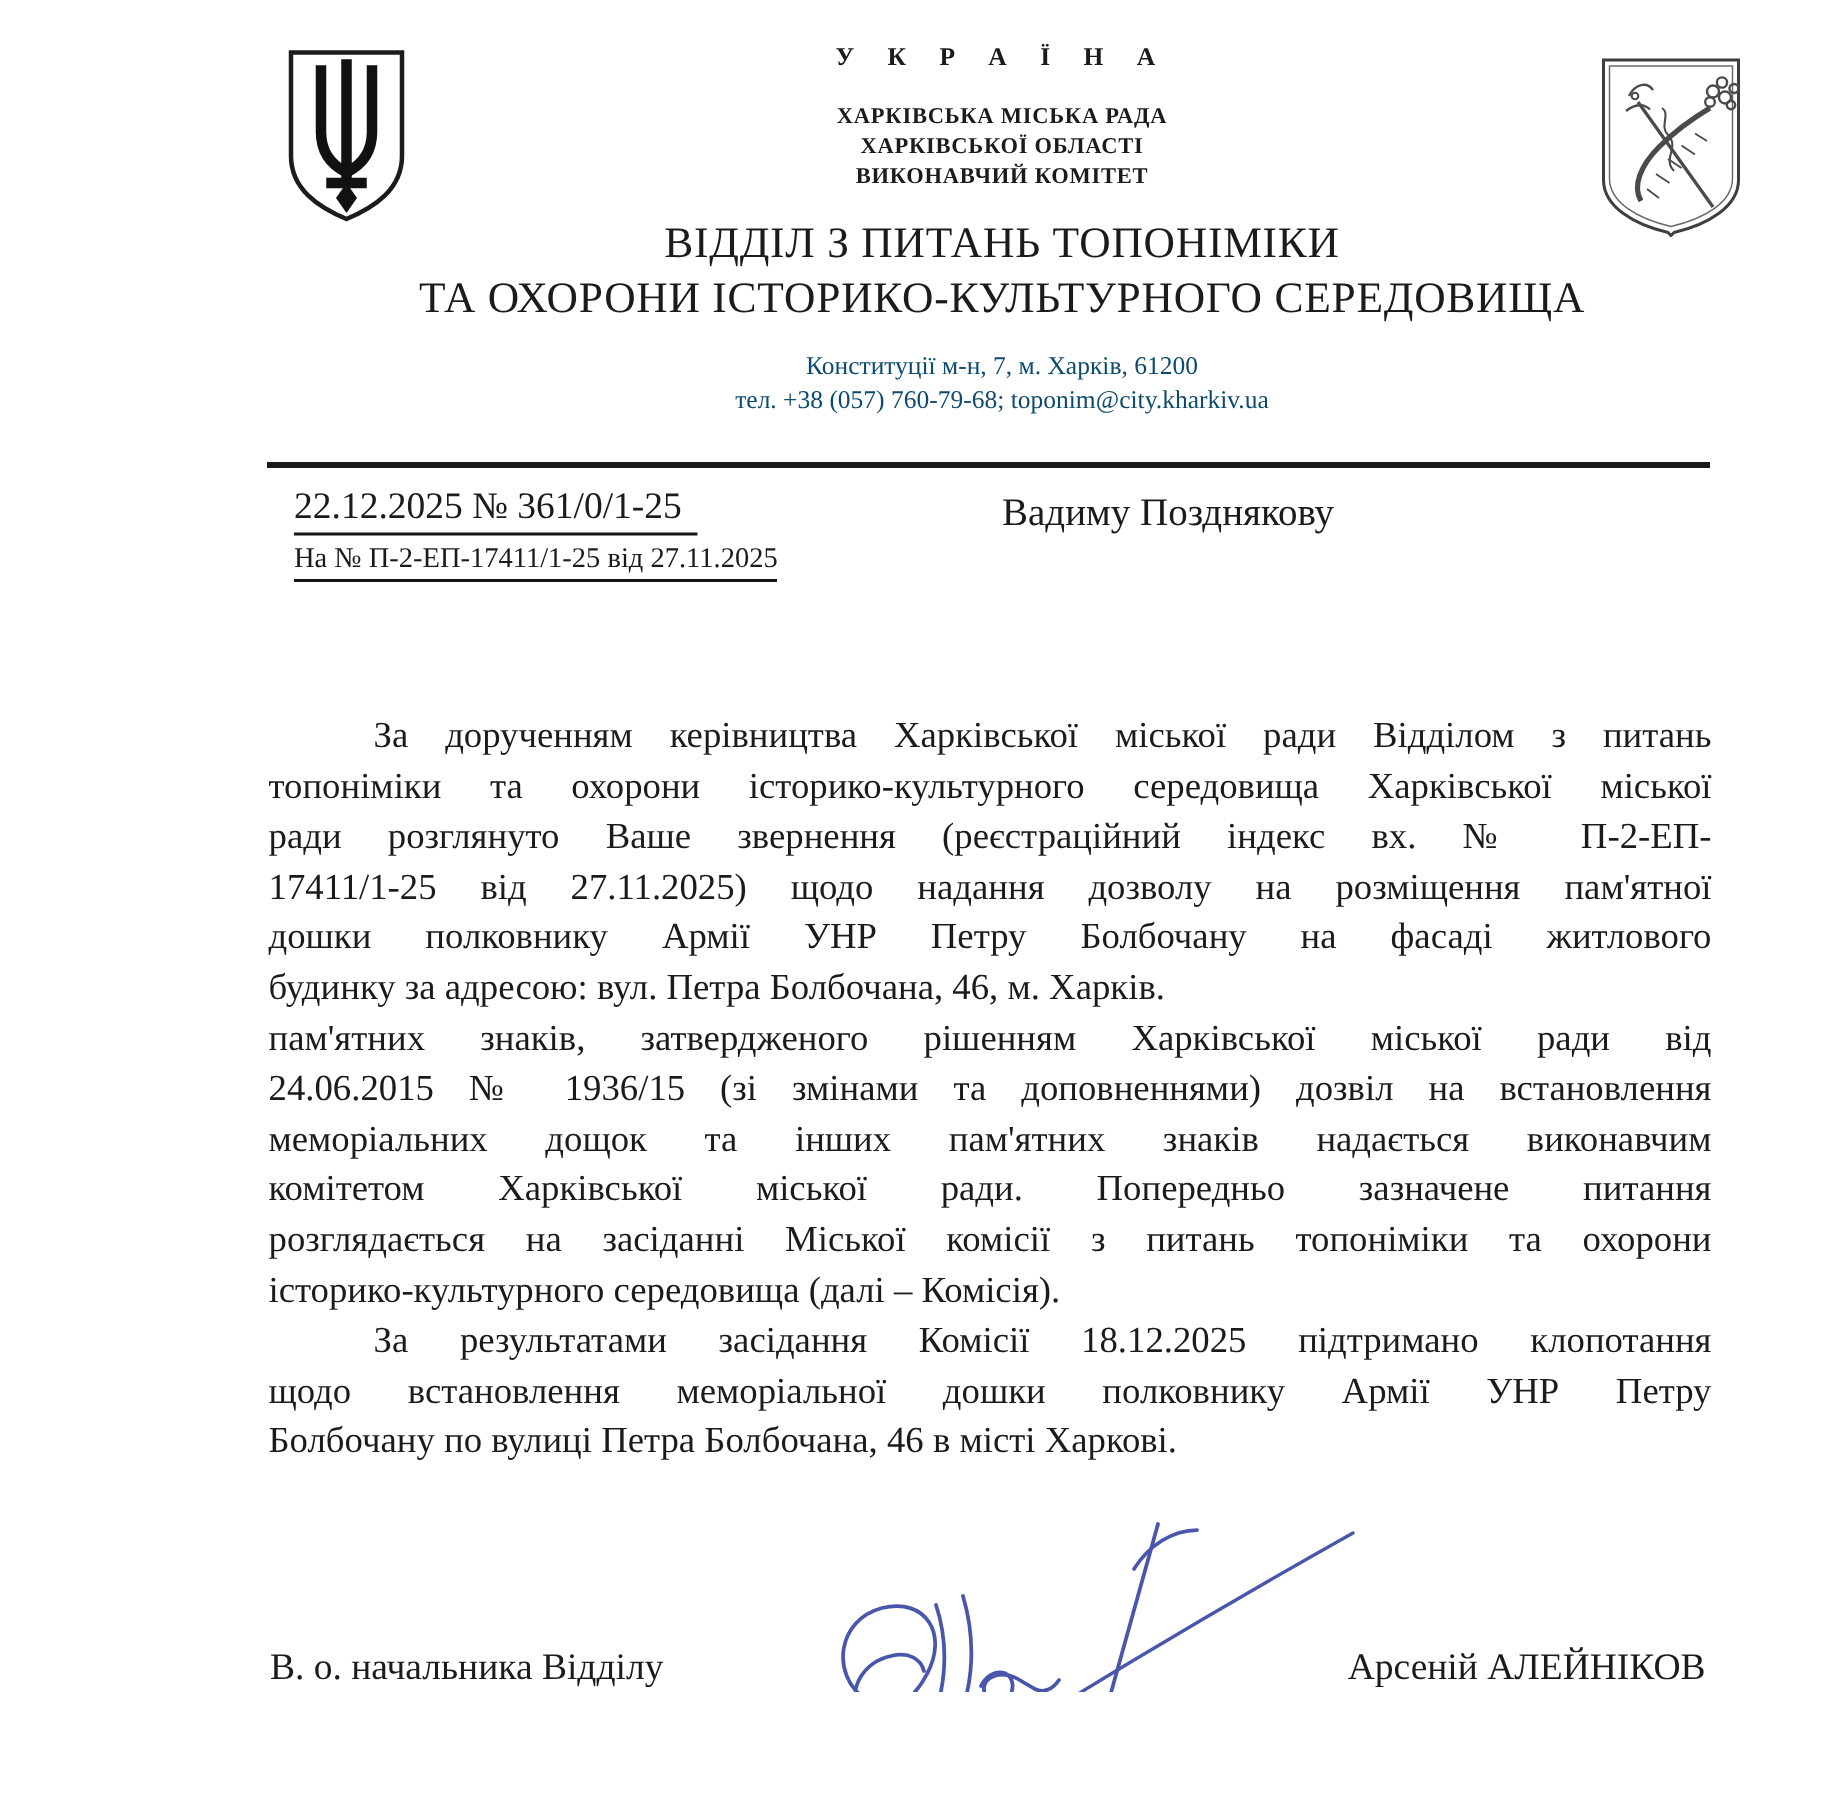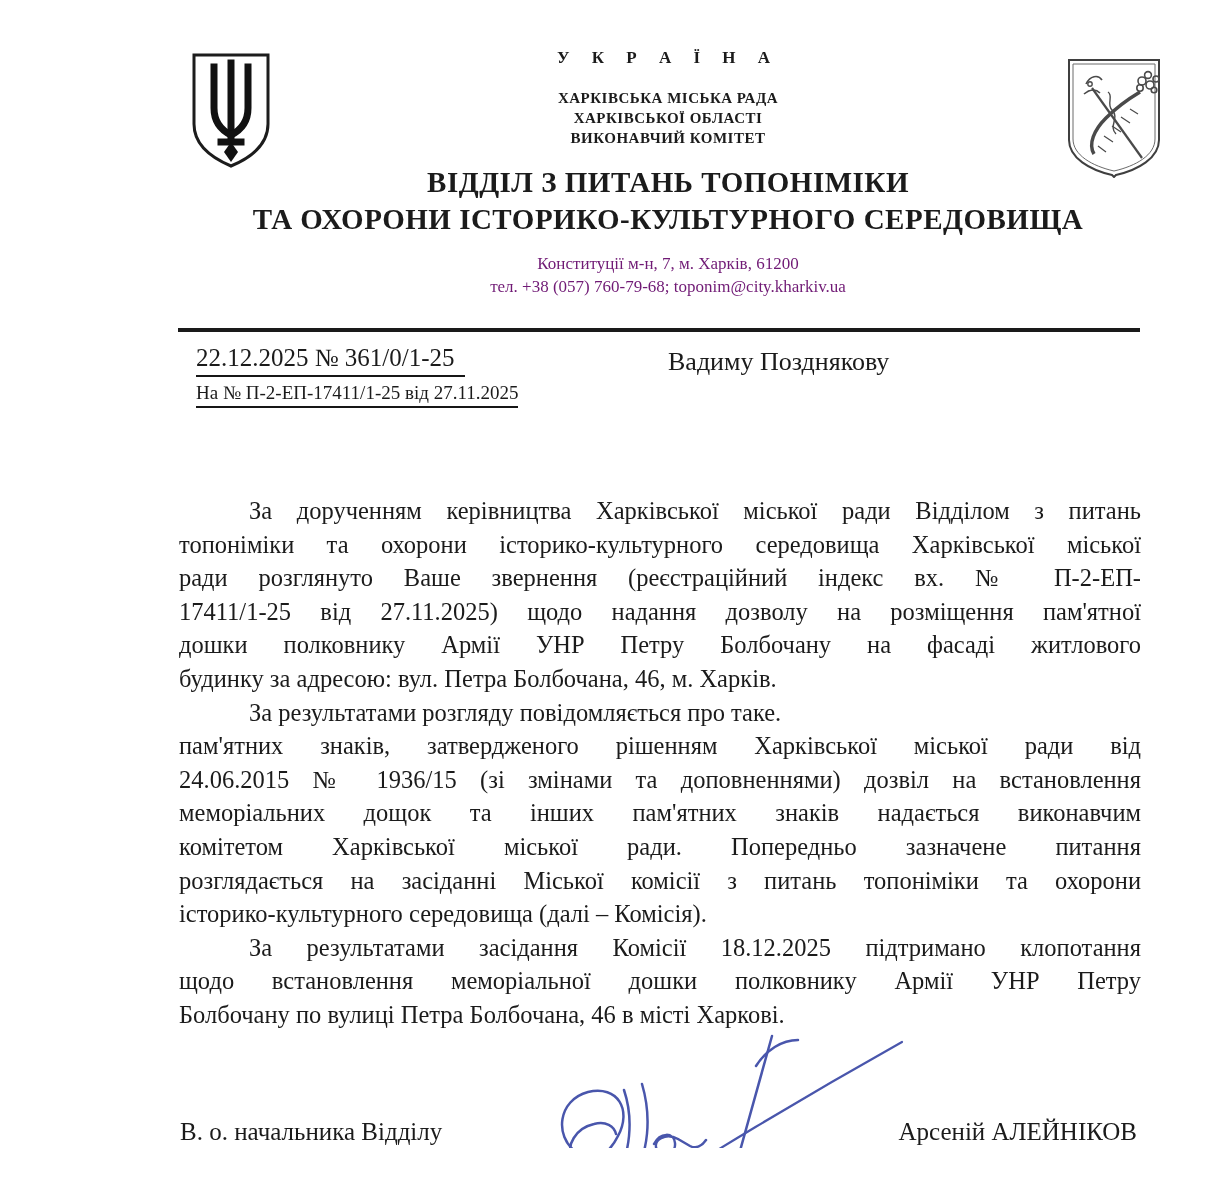--- a/index.html
+++ b/index.html
@@ -1,34 +1,34 @@
 <!DOCTYPE html>
 <html lang="uk"><head>
 <meta charset="utf-8">
 <style>
   html,body{margin:0;padding:0;}
   body{
     width:1220px;height:1198px;background:#ffffff;
     font-family:"Liberation Serif","DejaVu Serif",serif;
     color:#1b1b1b;
   }
-  .page{position:relative;width:1220px;height:1128px;overflow:hidden;background:#fff;margin-top:20px;}
+  .page{position:relative;width:1220px;height:1128px;overflow:hidden;background:#fff;}
 
   
   .emblem{position:absolute;}
   .emblem-left{left:188px;top:30px;width:86px;height:122px;}
   .emblem-right{left:1064px;top:34px;width:100px;height:124px;}
 
   .head-center{position:absolute;left:140px;top:28px;width:1056px;text-align:center;}
   .country{font-weight:bold;font-size:17px;letter-spacing:9px;margin:0 0 20px 0;}
   .org-line{font-weight:bold;font-size:15px;line-height:20px;letter-spacing:.5px;margin:0;}
   .dept{margin-top:16px;}
-  .dept-line{font-weight:bold;font-size:29px;line-height:37px;margin:0;letter-spacing:.5px;}
+  .dept-line{font-weight:normal;font-size:29px;line-height:37px;margin:0;letter-spacing:.5px;}
   .addr{margin-top:14px;}
-  .addr-line{font-size:17px;line-height:23px;color:#701a75;margin:0;}
+  .addr-line{font-size:17px;line-height:23px;color:#0c4a6e;margin:0;}
 
   .head-rule{position:absolute;left:178px;top:308px;width:962px;height:4px;background:#1a1a1a;}
 
   
   .ref-block{position:absolute;left:196px;top:324px;}
   .ref-out{display:inline-block;font-size:25px;padding:0 10px 3px 0;border-bottom:2.5px solid #161616;}
   .ref-in{display:inline-block;font-size:19px;margin-top:5px;padding-bottom:2px;border-bottom:2px solid #161616;text-align:right;}
   .addressee{position:absolute;left:668px;top:327px;font-size:26px;}
 
   
@@ -103,21 +103,20 @@
   </div>
   <div class="addressee">Вадиму Позднякову</div>
 
   <div class="letter-body">
     <span class="ln first">За дорученням керівництва Харківської міської ради Відділом з питань</span>
     <span class="ln">топоніміки та охорони історико-культурного середовища Харківської міської</span>
     <span class="ln">ради розглянуто Ваше звернення (реєстраційний індекс вх. № П-2-ЕП-</span>
     <span class="ln">17411/1-25 від 27.11.2025) щодо надання дозволу на розміщення пам'ятної</span>
     <span class="ln">дошки полковнику Армії УНР Петру Болбочану на фасаді житлового</span>
     <span class="ln end">будинку за адресою: вул. Петра Болбочана, 46, м. Харків.</span>
-    <span class="ln end first">За результатами розгляду повідомляється про таке.</span>
     <span class="ln">пам'ятних знаків, затвердженого рішенням Харківської міської ради від</span>
     <span class="ln">24.06.2015 № 1936/15 (зі змінами та доповненнями) дозвіл на встановлення</span>
     <span class="ln">меморіальних дощок та інших пам'ятних знаків надається виконавчим</span>
     <span class="ln">комітетом Харківської міської ради. Попередньо зазначене питання</span>
     <span class="ln">розглядається на засіданні Міської комісії з питань топоніміки та охорони</span>
     <span class="ln end">історико-культурного середовища (далі – Комісія).</span>
     <span class="ln first">За результатами засідання Комісії 18.12.2025 підтримано клопотання</span>
     <span class="ln">щодо встановлення меморіальної дошки полковнику Армії УНР Петру</span>
     <span class="ln end">Болбочану по вулиці Петра Болбочана, 46 в місті Харкові.</span>
   </div>

